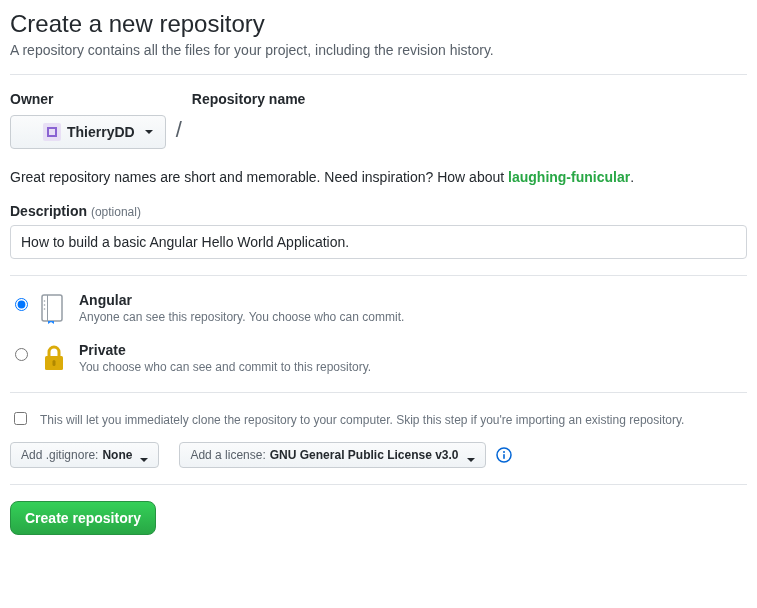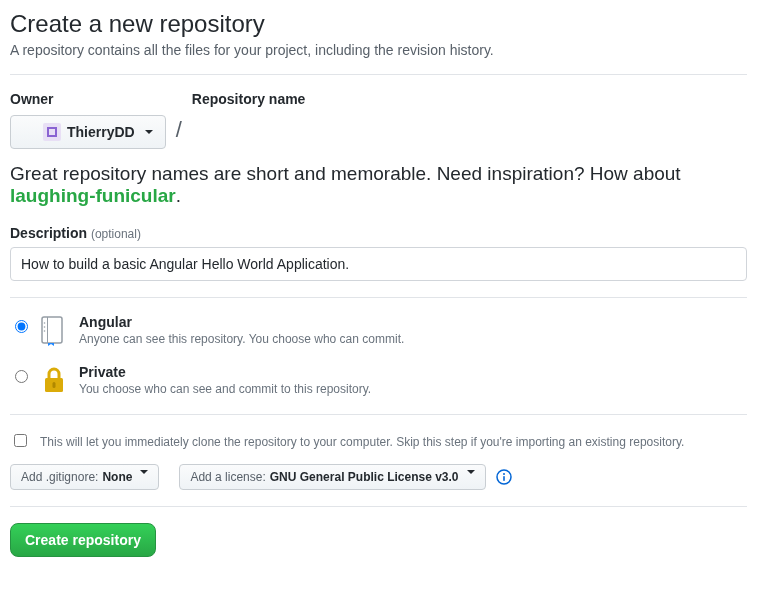--- a/index.html
+++ b/index.html
@@ -77,23 +77,23 @@
       color: #24292e;
     }
     .check-icon {
       position: absolute;
       right: 10px;
       top: 50%;
       transform: translateY(-50%);
       color: #28a745;
     }
     .hint {
-      margin: 14px 0 18px 0;
-      color: #24292e;
-      font-size: 19px;
+      margin: 20px 0 18px 0;
+      color: #24292e;
+      font-size: 14px;
     }
     .suggest-link {
       color: #28a745;
       font-weight: 600;
       cursor: pointer;
     }
     .optional {
       color: #6a737d;
       font-size: 12px;
       font-weight: 400;
@@ -133,21 +133,21 @@
     .readme-label { font-weight: 600; font-size: 14px; }
     .readme-desc { color: #6a737d; font-size: 12px; margin-top: 4px; }
     .bottom-selects {
       display: flex;
       gap: 20px;
       align-items: center;
       margin-top: 14px;
     }
     .select-btn {
       display: inline-flex;
-      align-items: flex-start;
+      align-items: flex-end;
       padding: 5px 10px;
       font-size: 12px;
       background: linear-gradient(#fafbfc, #eff3f6);
       border: 1px solid #c9ced3;
       border-radius: 4px;
       cursor: pointer;
       color: #24292e;
       gap: 4px;
     }
     .select-btn .muted { color: #586069; font-weight: 400; }

